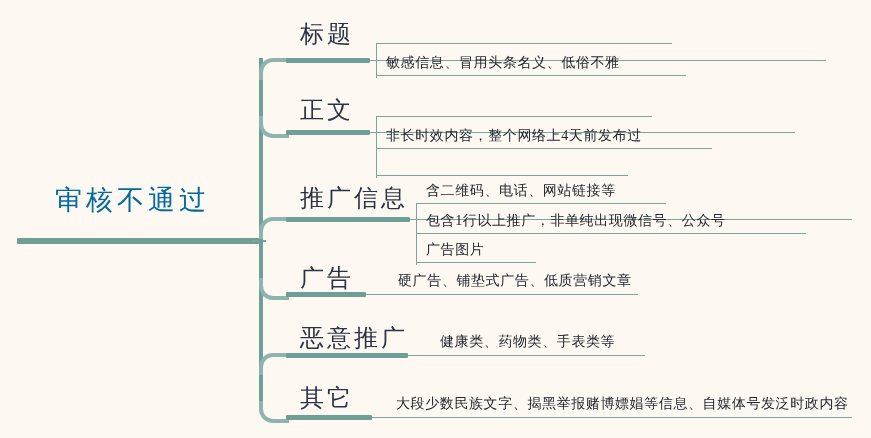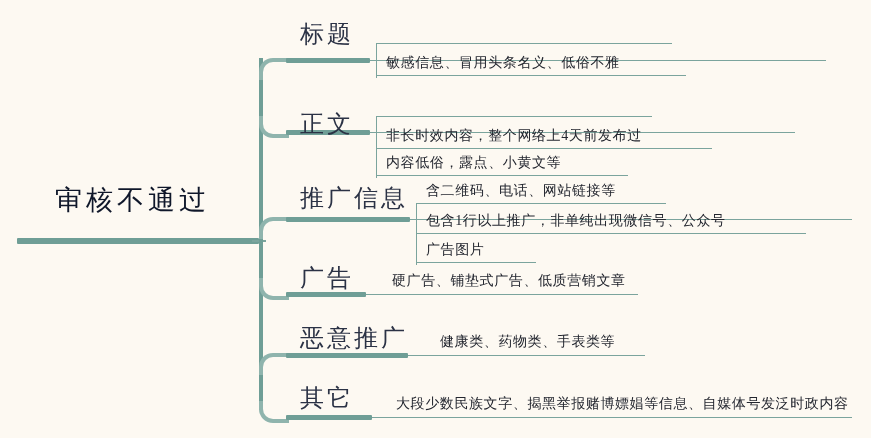--- a/index.html
+++ b/index.html
@@ -11,21 +11,21 @@
     position:relative;
   }
   #mindmap{position:absolute;inset:0;}
 
   
   .root-label{
     position:absolute;
     left:55px; top:182px;
     font-size:27px;
     letter-spacing:4px;
-    color:#0f172a;
+    color:#0369a1;
     white-space:nowrap;
   }
   .root-underline{
     position:absolute;
     left:17px; top:238px;
     width:242px; height:6px;
     background:#6f9e96;
     border-radius:1px;
   }
   .root-stub{
@@ -132,32 +132,31 @@
           <div class="l2" style="left: 0px; top: 50px; height: 26px; width: 310px;">
             <div class="l2-text">敏感信息、冒用头条名义、低俗不雅</div>
             <div class="l2-rule" style="width: 310px;"></div>
           </div>
         </div>
       </div>
       <div class="l1">
         <div class="elbow down" style="left: 259px; top: 116px; height: 18px;"></div>
         <div class="l1-bar" style="left: 286px; top: 130px; width: 84px;"></div>
         <div class="l1-rule" style="left: 370px; top: 132px; width: 425px;"></div>
-        <div class="l1-label" style="left: 300px; top: 108px;">正文</div>
+        <div class="l1-label" style="left: 300px; top: 94px;">正文</div>
         <div class="l2-group" style="left: 376px; top: 0px;">
           <div class="l2-spine" style="top: 117px; height: 61px;"></div>
           <div class="l2" style="left: 0px; top: 91px; height: 26px; width: 276px;">
             <div class="l2-rule" style="width: 276px;"></div>
           </div>
           <div class="l2" style="left: 0px; top: 123px; height: 26px; width: 336px;">
             <div class="l2-text">非长时效内容，整个网络上4天前发布过</div>
             <div class="l2-rule" style="width: 336px;"></div>
           </div>
           <div class="l2" style="left: 0px; top: 150px; height: 26px; width: 252px;">
-            <div class="l2-text">内容低俗，露点、小黄文等</div>
             <div class="l2-rule" style="width: 252px;"></div>
           </div>
         </div>
       </div>
       <div class="l1">
         <div class="elbow" style="left: 259px; top: 217px; height: 18px;"></div>
         <div class="l1-bar" style="left: 286px; top: 217px; width: 124px;"></div>
         <div class="l1-rule" style="left: 410px; top: 219px; width: 442px;"></div>
         <div class="l1-label" style="left: 300px; top: 182px;">推广信息</div>
         <div class="l2-group" style="left: 416px; top: 0px;">
@@ -175,21 +174,21 @@
             <div class="l2-rule" style="width: 120px;"></div>
           </div>
         </div>
       </div>
       <div class="l1">
         <div class="elbow down" style="left: 259px; top: 278px; height: 18px;"></div>
         <div class="l1-bar" style="left: 286px; top: 292px; width: 80px;"></div>
         <div class="l1-rule" style="left: 366px; top: 294px; width: 272px;"></div>
         <div class="l1-label" style="left: 300px; top: 262px;">广告</div>
         <div class="l2" style="left: 392px; top: 270px; height: 24px; width: 248px;">
-          <div class="l2-text" style="left: 0px; margin-top: 41px;">硬广告、铺垫式广告、低质营销文章</div>
+          <div class="l2-text" style="left: 6px; margin-top: 41px;">硬广告、铺垫式广告、低质营销文章</div>
         </div>
       </div>
       <div class="l1">
         <div class="elbow" style="left: 259px; top: 353px; height: 18px;"></div>
         <div class="l1-bar" style="left: 286px; top: 353px; width: 122px;"></div>
         <div class="l1-rule" style="left: 408px; top: 355px; width: 237px;"></div>
         <div class="l1-label" style="left: 300px; top: 322px;">恶意推广</div>
         <div class="l2" style="left: 440px; top: 331px; height: 24px; width: 190px;">
           <div class="l2-text" style="left: 0px;">健康类、药物类、手表类等</div>
         </div>

